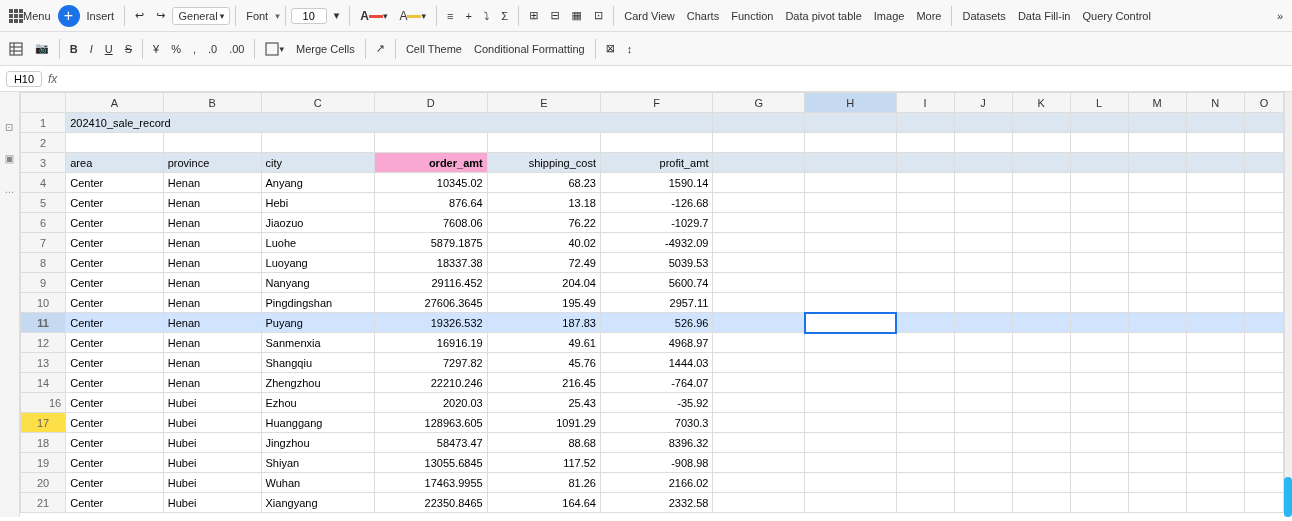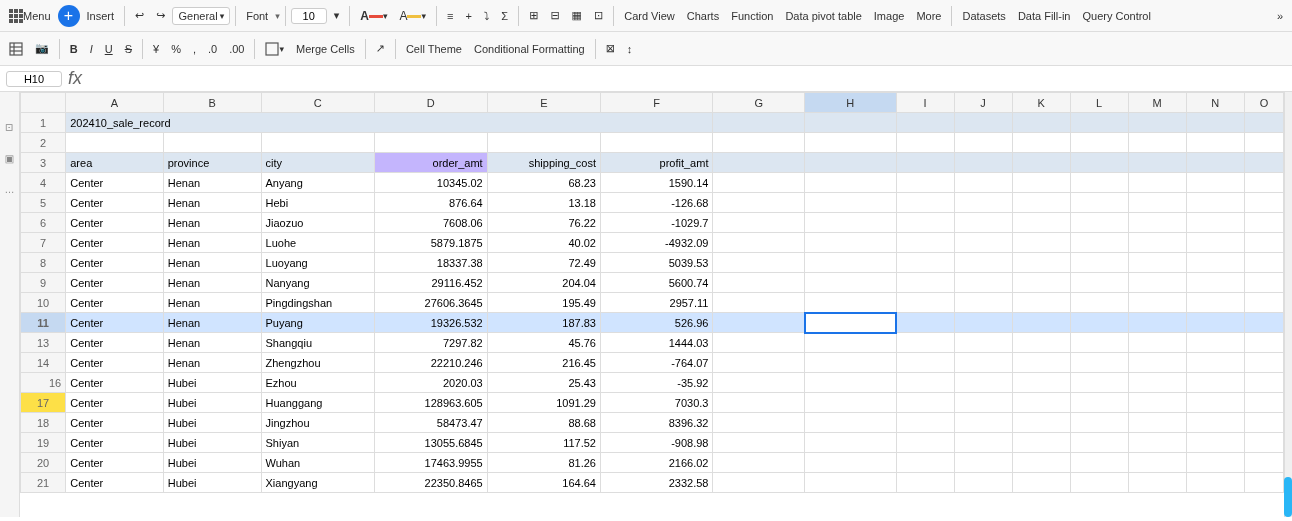--- a/index.html
+++ b/index.html
@@ -51,24 +51,24 @@
     .formula-bar {
       display: flex;
       align-items: center;
       height: 26px;
       border-bottom: 1px solid #ddd;
       padding: 0 6px;
       gap: 6px;
       background: #fff;
     }
     .cell-ref {
-      width: 56px; border: 1px solid #ccc; border-radius: 3px;
+      width: 36px; border: 1px solid #ccc; border-radius: 3px;
       padding: 1px 4px; font-size: 11px; text-align: center;
     }
-    .formula-fx { font-size: 18px; color: #666; font-style: italic; }
+    .formula-fx { font-size: 12px; color: #666; font-style: italic; }
     .formula-input {
       flex: 1; border: none; outline: none; font-size: 12px; padding: 1px 4px;
     }
 
     
     .sheet-container {
       display: flex;
       height: calc(521px - 36px - 34px - 26px);
       overflow: hidden;
     }
@@ -413,21 +413,21 @@
             <td></td>
             <td></td>
             <td></td>
             <td></td>
           </tr>
           <tr class="header-row">
     <td style="background:#f5f5f5;text-align:center;color:#666;">3</td>
     <td style="background:#dce6f1;font-weight:500;">area</td>
     <td style="background:#dce6f1;font-weight:500;">province</td>
     <td style="background:#dce6f1;font-weight:500;">city</td>
-    <td style="background:#c4b5fd;font-weight:400;text-align:right;margin-top:16px;">order_amt</td>
+    <td style="background:#f9a8d4;font-weight:700;text-align:right;margin-top:16px;">order_amt</td>
     <td style="background:#dce6f1;font-weight:400;text-align:right;">shipping_cost</td>
     <td style="background:#dce6f1;font-weight:500;text-align:right;">profit_amt</td>
     <td style="background:#dce6f1;"></td>
     <td style="background:#dce6f1;"></td>
     <td></td>
     <td></td>
     <td></td>
     <td></td>
     <td></td>
     <td></td>
@@ -562,20 +562,38 @@
           <tr class="selected-row">
       <td style="background:#f5f5f5;text-align:center;color:#666;background:#c5d9f1;font-weight:bold;">11</td>
       <td class="center-text">Center</td>
       <td class="center-text">Henan</td>
       <td class="center-text">Puyang</td>
       <td class="num">19326.532</td>
       <td class="num">187.83</td>
       <td class="num">526.96</td>
       <td></td>
       <td class="selected-cell"></td>
+      <td></td>
+      <td></td>
+      <td></td>
+      <td></td>
+      <td></td>
+      <td></td>
+      <td></td>
+    </tr>
+          <tr>
+      <td style="background:#f5f5f5;text-align:center;color:#666;">12</td>
+      <td class="center-text">Center</td>
+      <td class="center-text">Henan</td>
+      <td class="center-text">Sanmenxia</td>
+      <td class="num">16916.19</td>
+      <td class="num">49.61</td>
+      <td class="num">4968.97</td>
+      <td></td>
+      <td class=""></td>
       <td></td>
       <td></td>
       <td></td>
       <td></td>
       <td></td>
       <td></td>
       <td></td>
     </tr>
           <tr>
       <td style="background:#f5f5f5;text-align:center;color:#666;">13</td>

